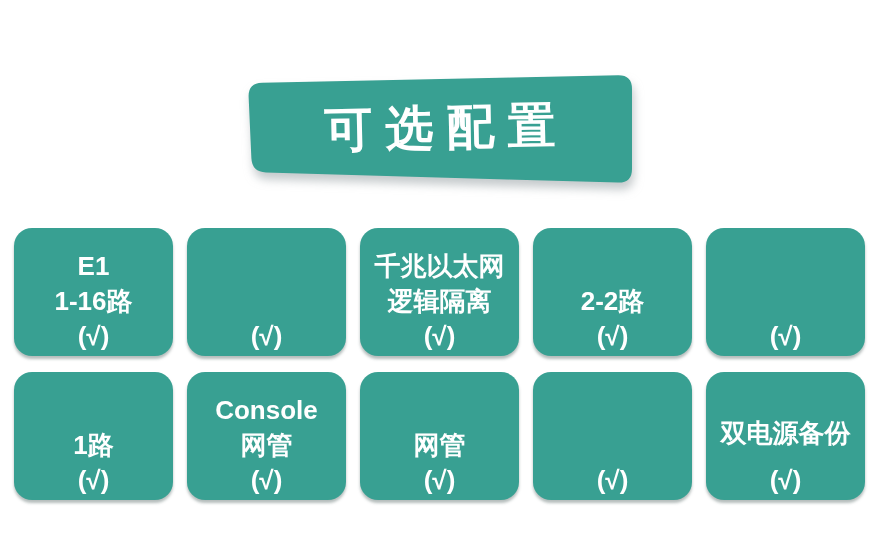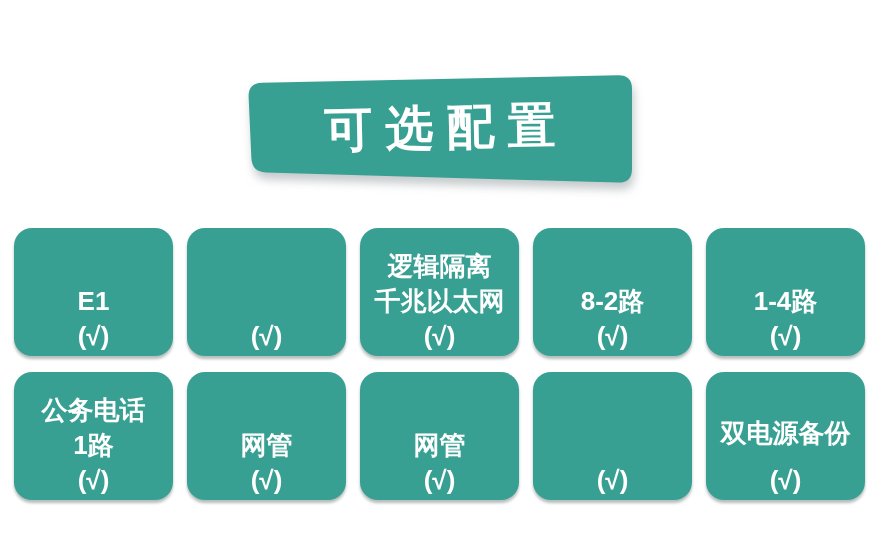--- a/index.html
+++ b/index.html
@@ -82,50 +82,50 @@
              L 248.63,97
              Q 248,83 262,82.71
              Z"></path>
   </svg>
   <div class="banner-title">可选配置</div>
 
   <div class="config-grid">
 
     <div class="card">
       <div class="line">E1</div>
+      <div class="line">1-16路</div>
       <div class="check">(√)</div>
     </div>
 
     <div class="card short">
       <div class="check">(√)</div>
     </div>
 
     <div class="card">
+      <div class="line">千兆以太网</div>
       <div class="line">逻辑隔离</div>
-      <div class="line">千兆以太网</div>
       <div class="check">(√)</div>
     </div>
 
     <div class="card">
-      <div class="line">8-2路</div>
+      <div class="line">2-2路</div>
       <div class="check">(√)</div>
     </div>
 
     <div class="card">
-      <div class="line">1-4路</div>
       <div class="check">(√)</div>
     </div>
 
     <div class="card">
-      <div class="line">公务电话</div>
       <div class="line">1路</div>
       <div class="check">(√)</div>
     </div>
 
     <div class="card">
+      <div class="line">Console</div>
       <div class="line">网管</div>
       <div class="check">(√)</div>
     </div>
 
     <div class="card">
       <div class="line">网管</div>
       <div class="check">(√)</div>
     </div>
 
     <div class="card short">

